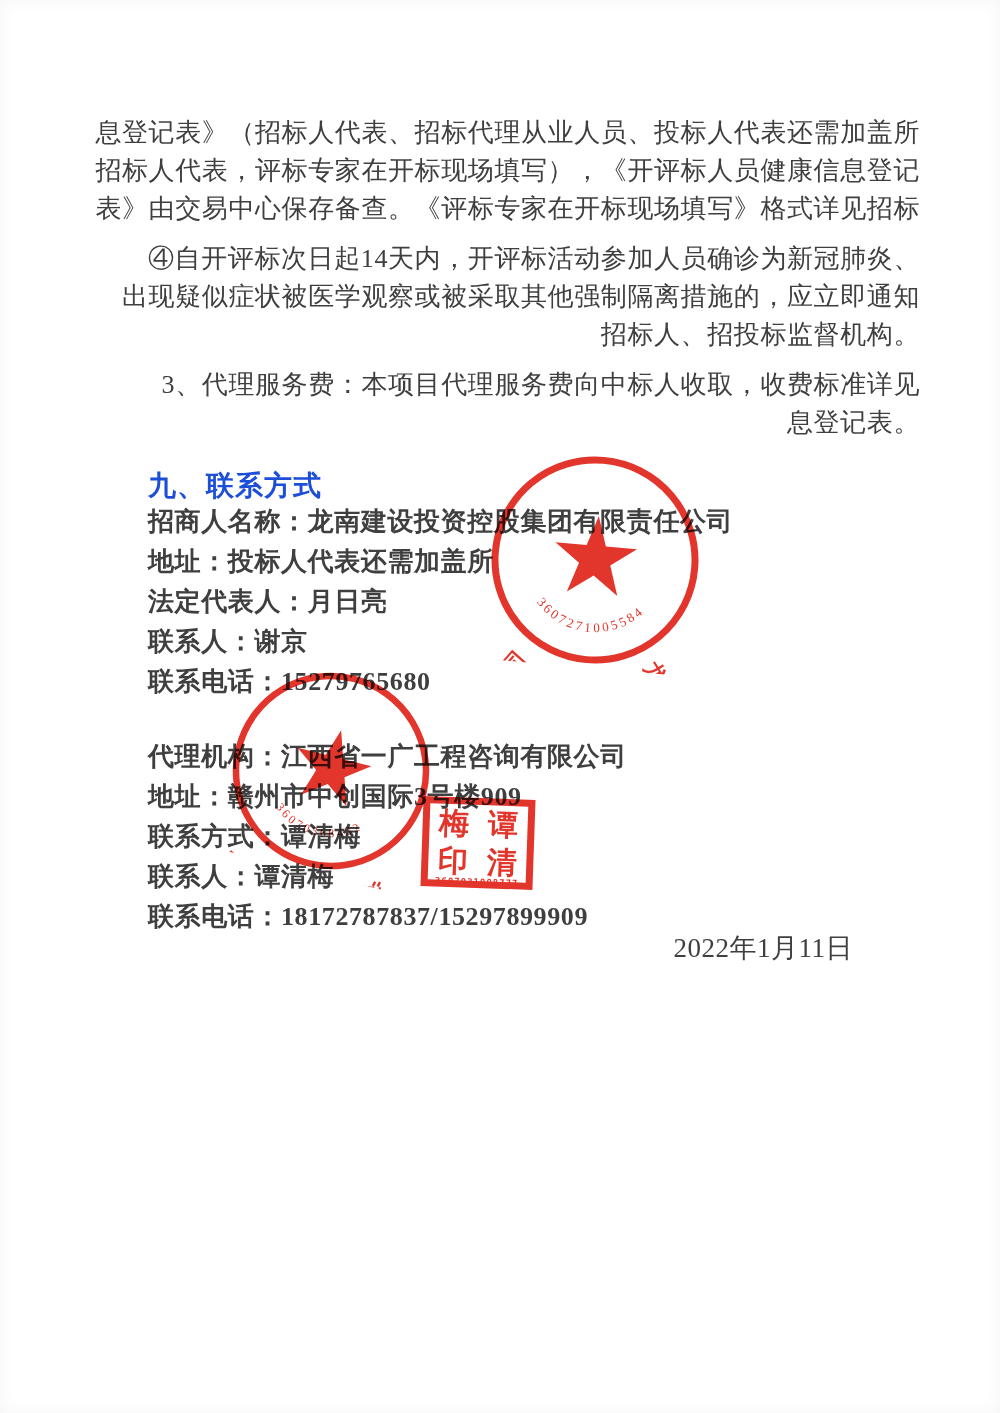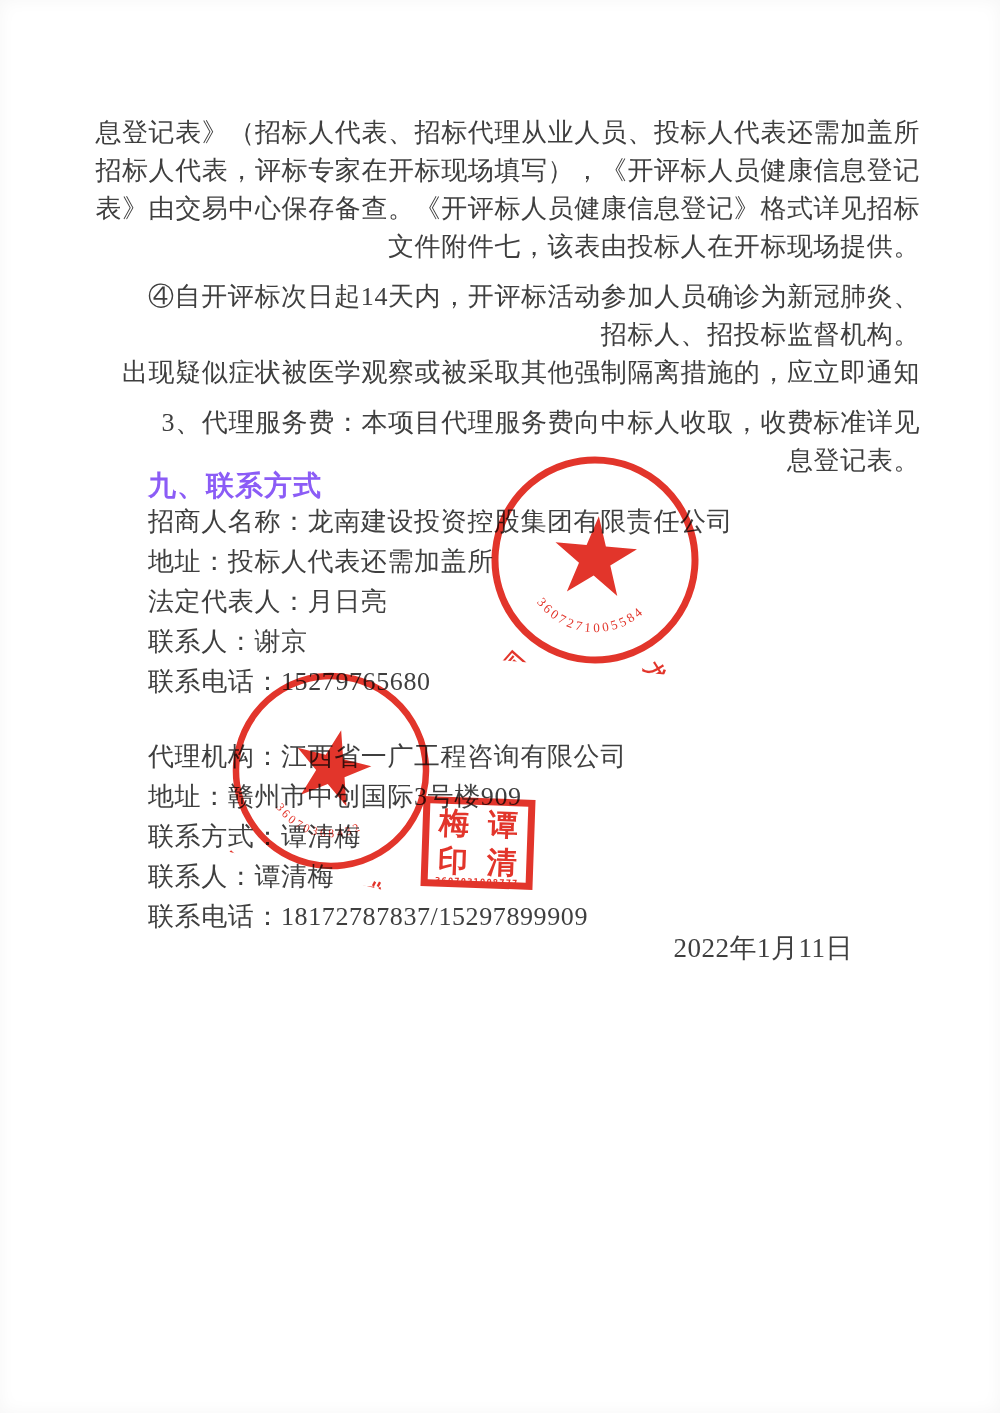--- a/index.html
+++ b/index.html
@@ -7,26 +7,26 @@
     width:1000px;height:1413px;background:#ffffff;
     font-family:"Liberation Serif","DejaVu Serif",serif;
     color:#3f3f3f;position:relative;overflow:hidden;
   }
   .page{position:absolute;inset:0;background:#fff;box-shadow:inset 0 0 18px rgba(0,0,0,0.04);}
   
   .textblock{position:absolute;left:90px;right:80px;top:114px;font-size:26px;letter-spacing:0.6px;}
   .line{display:block;height:38px;line-height:38px;white-space:nowrap;text-align:right;}
   .indent{padding-left:28px;margin-top:12px;}
   
-  .heading{position:absolute;left:148px;top:466px;font-size:28px;font-weight:bold;color:#8b5cf6;letter-spacing:1px;height:40px;line-height:40px;}
+  .heading{position:absolute;left:148px;top:466px;font-size:28px;font-weight:bold;color:#1d4ed8;letter-spacing:1px;height:40px;line-height:40px;}
   
   .contact{position:absolute;left:148px;font-size:26px;letter-spacing:0.6px;}
   .contact-a{top:502px;}
   .contact-b{top:737px;}
-  .cline{display:block;height:40px;line-height:40px;white-space:nowrap;}
+  .cline{display:block;height:40px;line-height:40px;white-space:nowrap;font-weight:bold;}
   .date{position:absolute;right:147px;top:928px;font-size:27px;height:40px;line-height:40px;letter-spacing:0.5px;margin-left:24px;}
   
   .seal{position:absolute;mix-blend-mode:multiply;opacity:0.93;}
   .seal-company{left:487px;top:452px;width:216px;height:216px;transform:rotate(5deg);}
   .seal-agency{left:228px;top:668px;width:206px;height:206px;transform:rotate(14deg);}
   .seal-personal{
     left:422px;top:798px;width:112px;height:90px;
     border:7px solid #e0251a;box-sizing:border-box;transform:rotate(2deg);
     display:grid;grid-template-columns:1fr 1fr;grid-template-rows:1fr 1fr;
     align-items:center;justify-items:center;background:transparent;
@@ -43,25 +43,24 @@
   svg text{font-family:"Liberation Serif","DejaVu Serif",serif;}
 </style>
 </head>
 <body>
 
 <div class="page">
 
   <div class="textblock">
     <span class="line">息登记表》（招标人代表、招标代理从业人员、投标人代表还需加盖所</span>
     <span class="line">招标人代表，评标专家在开标现场填写），《开评标人员健康信息登记</span>
-    <span class="line">表》由交易中心保存备查。《开评标人员健康信息登记》格式详见招标</span>
-    <span class="line">文件附件七，该表由投标人在开标现场提供。</span>
+    <span class="line">表》由交易中心保存备查。《评标专家在开标现场填写》格式详见招标</span>
     <span class="line indent">④自开评标次日起14天内，开评标活动参加人员确诊为新冠肺炎、</span>
+    <span class="line">出现疑似症状被医学观察或被采取其他强制隔离措施的，应立即通知</span>
     <span class="line">招标人、招投标监督机构。</span>
-    <span class="line">出现疑似症状被医学观察或被采取其他强制隔离措施的，应立即通知</span>
     <span class="line indent">3、代理服务费：本项目代理服务费向中标人收取，收费标准详见</span>
     <span class="line">息登记表。</span>
   </div>
 
   <div class="heading">九、联系方式</div>
 
   <div class="contact contact-a">
     <span class="cline">招商人名称：龙南建设投资控股集团有限责任公司</span>
     <span class="cline">地址：投标人代表还需加盖所</span>
     <span class="cline">法定代表人：月日亮</span>

